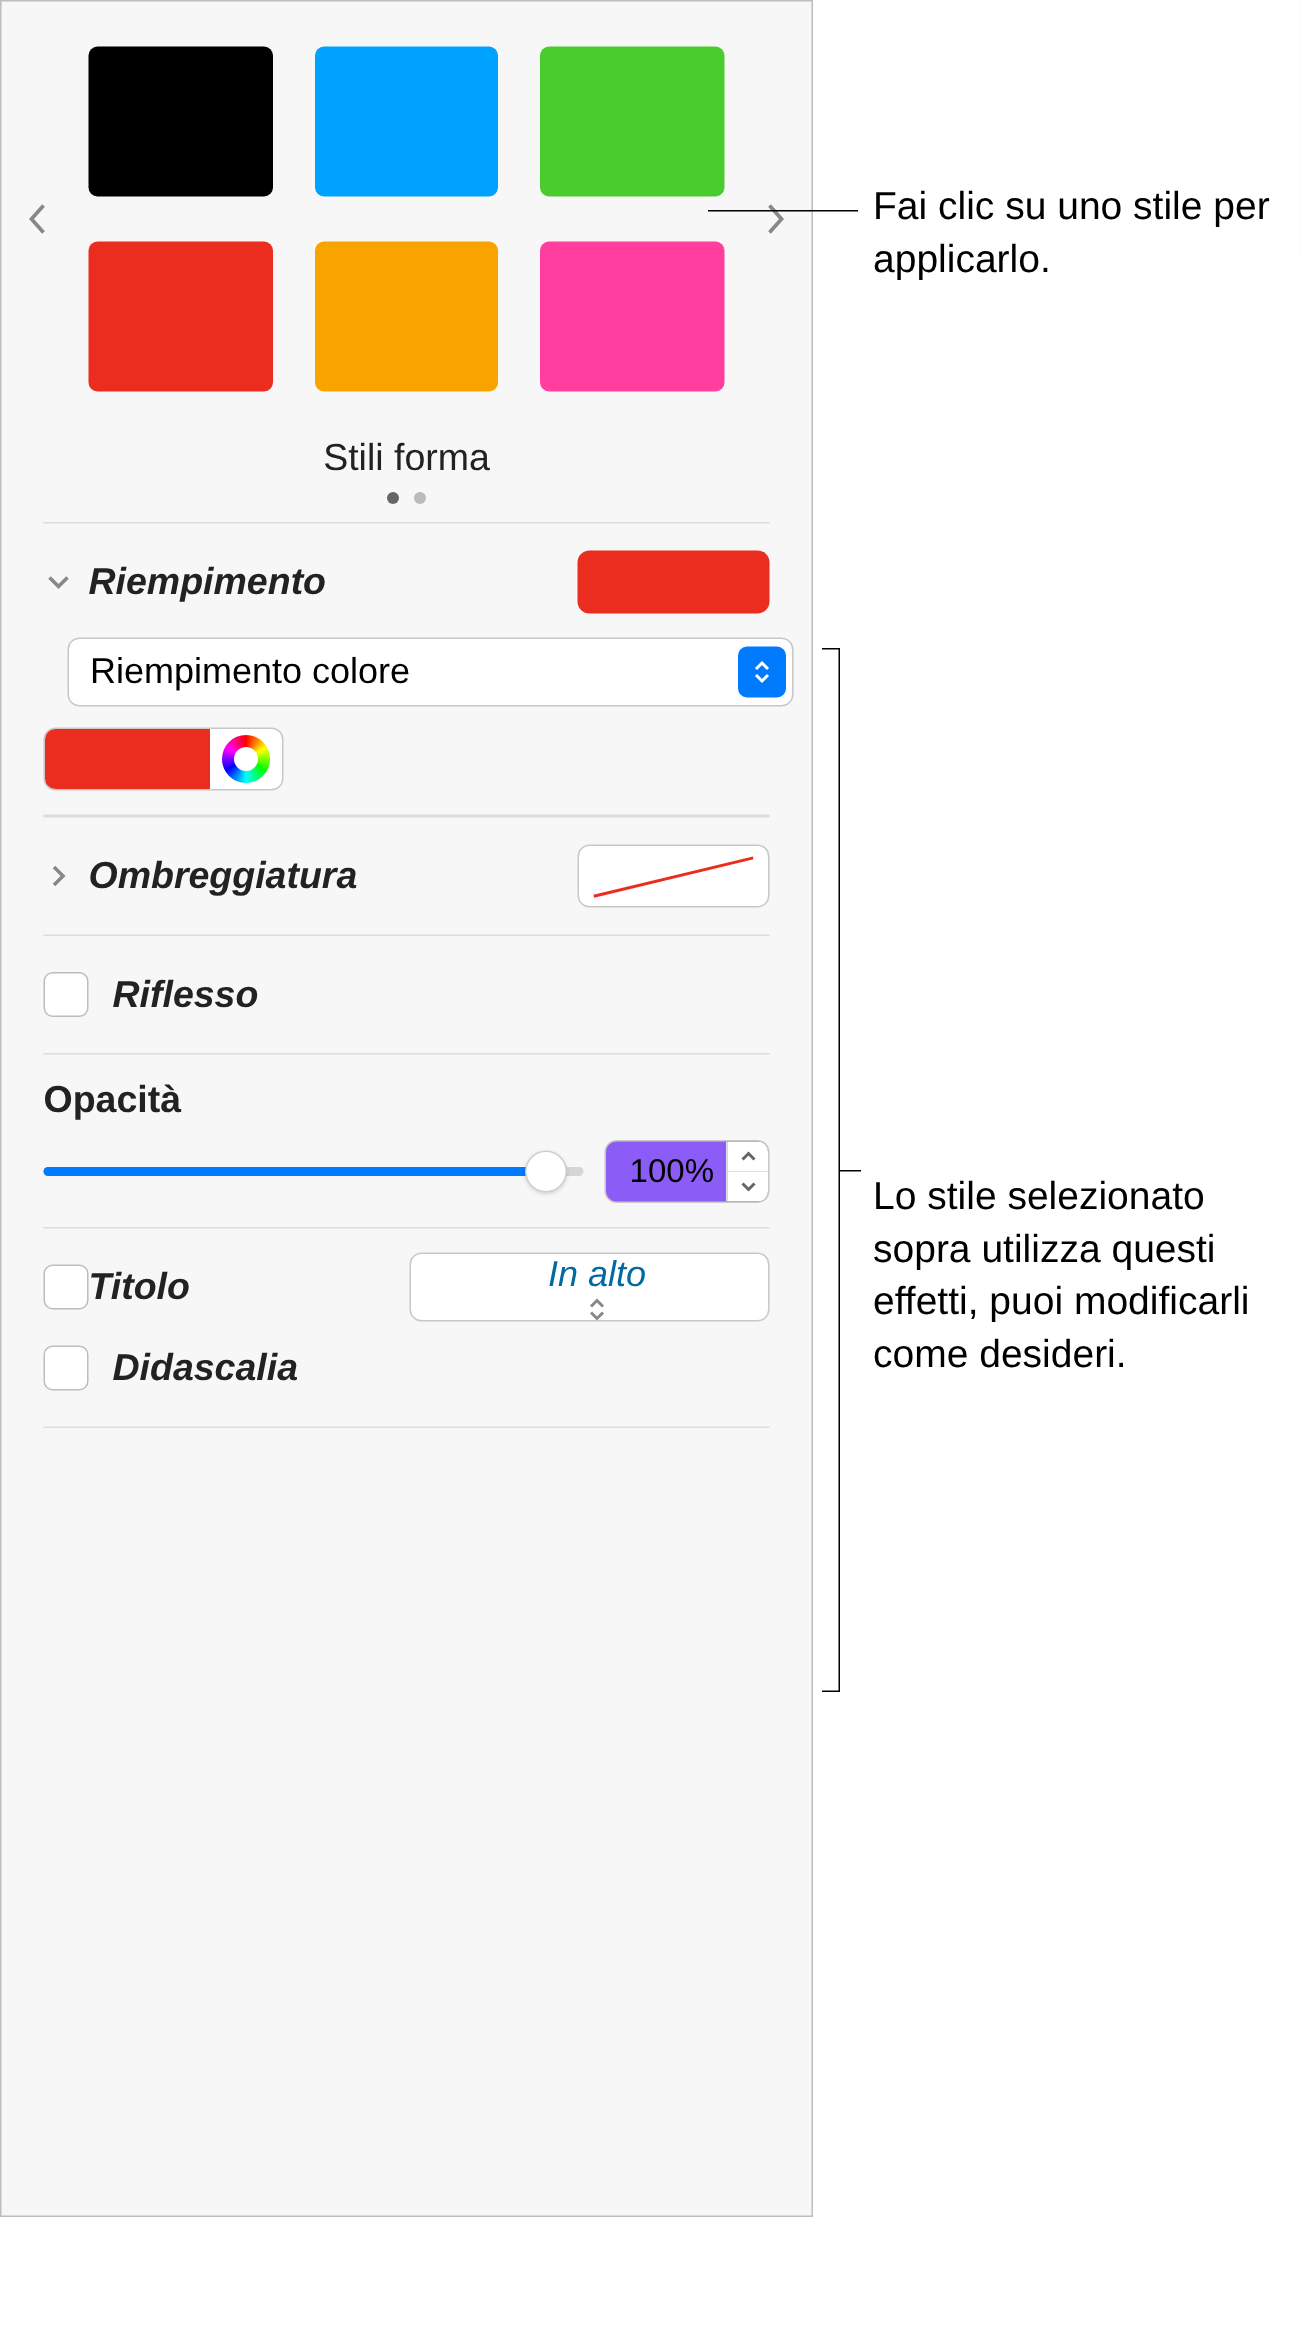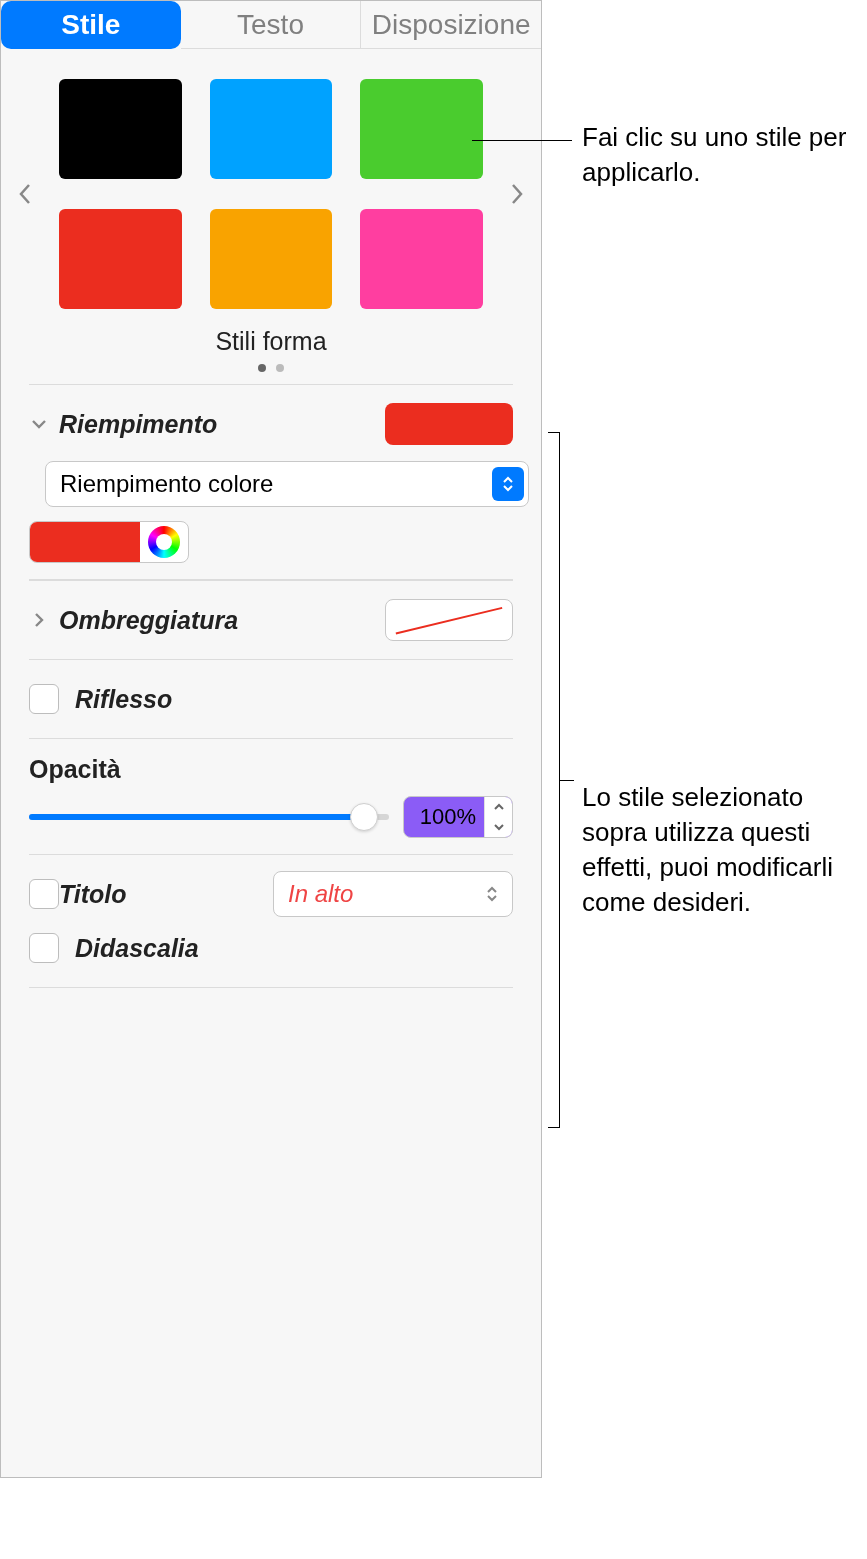--- a/index.html
+++ b/index.html
@@ -69,21 +69,21 @@
       padding: 0 22px;
     }
     .swatch {
       border-radius: 6px;
       cursor: pointer;
     }
     .styles-label {
       text-align: center;
       font-size: 25px;
       color: #222;
-      margin-top: 8px;
+      margin-top: 20px;
     }
     .dots {
       display: flex;
       gap: 10px;
       justify-content: center;
       margin-top: 8px;
       margin-bottom: 12px;
     }
     .dot { width: 8px; height: 8px; border-radius: 50%; background: #bbb; }
     .dot.active { background: #666; }
@@ -133,21 +133,21 @@
       border: 1px solid #c8c8c8;
       border-radius: 8px;
       background: #fff;
       height: 46px;
       padding: 0 4px 0 14px;
       width: 100%;
       cursor: pointer;
       margin-left: 16px;
     }
     .popup.small { width: 240px; }
-    .popup.disabled { color: #ef4444; }
+    .popup.disabled { color: #0369a1; flex-direction: column; }
     .popup-caret {
       display: flex;
       flex-direction: column;
       align-items: center;
       justify-content: center;
       width: 32px;
       height: 34px;
       border-radius: 6px;
     }
     .popup-caret.blue { background: #007aff; color: #fff; }
@@ -290,25 +290,20 @@
     .bracket-tick {
       position: absolute;
       border-top: 1px solid #000;
     }
   </style>
 </head>
 <body>
 
 <div class="panel">
 
-  <div class="tabs">
-    <div class="tab active">Stile</div>
-    <div class="tab">Testo</div>
-    <div class="tab sep-left">Disposizione</div>
-  </div>
 
   <div class="styles-area">
     <div class="arrow">
       <svg width="14" height="22" viewBox="0 0 14 22">
           <path d="M11 2 L3 11 L11 20" fill="none" stroke="currentColor" stroke-width="2.5"></path>
         </svg>
     </div>
     <div class="swatch-grid">
       <div class="swatch" style="background:#000000"></div>
       <div class="swatch" style="background:#00a2ff"></div>

